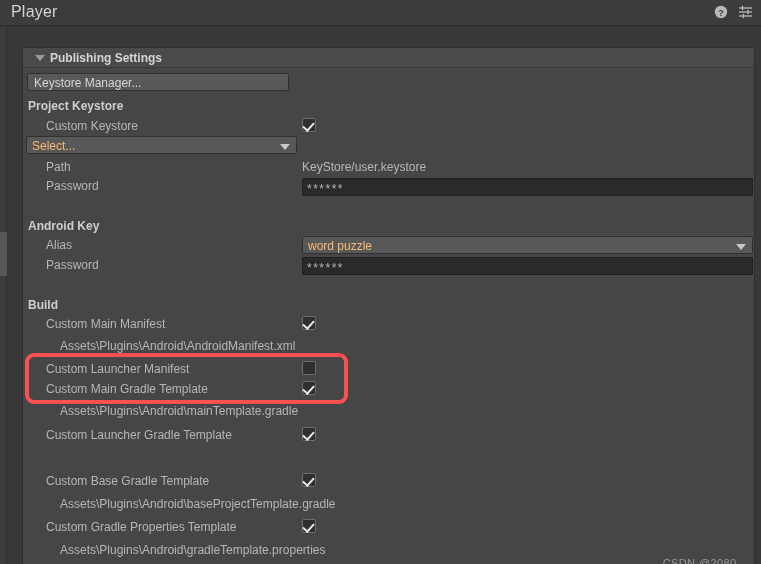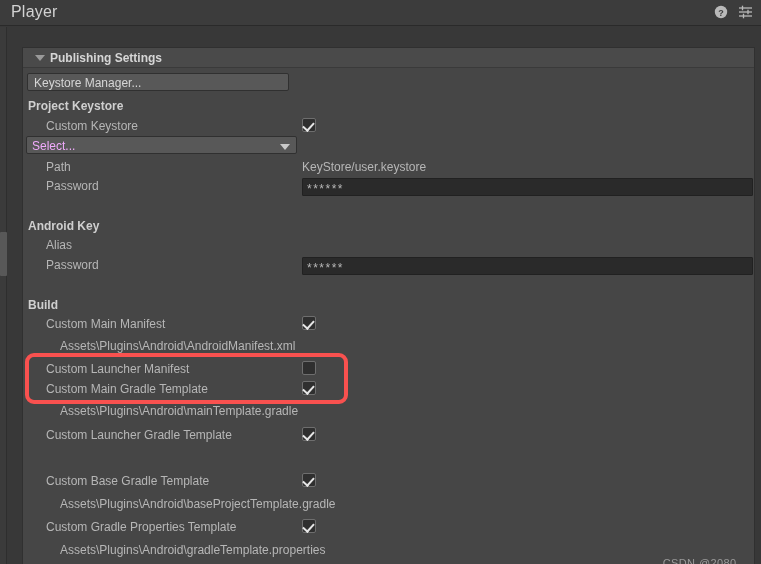--- a/index.html
+++ b/index.html
@@ -146,21 +146,21 @@
     height: 18px;
     background: #585858;
     border: 1px solid #303030;
     border-radius: 2px;
     cursor: pointer;
   }
   .udropdown .dd-text {
     position: absolute;
     left: 5px; top: 2px;
     font-size: 12px;
-    color: #f0abfc;
+    color: #fdba74;
     white-space: nowrap;
   }
   .udropdown .dd-arrow {
     position: absolute;
     right: 6px; top: 7px;
     width: 0; height: 0;
     border-left: 5px solid transparent;
     border-right: 5px solid transparent;
     border-top: 6px solid #c8c8c8;
   }
@@ -287,20 +287,24 @@
       <span class="f-text">******</span>
     </div>
 
     <div class="row" style="top:168px">
       <span class="lbl section" style="left:5px; top:3px">Android Key</span>
     </div>
 
     <div class="row" style="top:187px">
       <span class="lbl" style="left:23px; top:3px">Alias</span>
     </div>
+    <div class="udropdown" style="left:279px; top:188px; width:451px">
+      <span class="dd-text">word puzzle</span>
+      <span class="dd-arrow"></span>
+    </div>
 
     <div class="row" style="top:207px">
       <span class="lbl" style="left:23px; top:3px">Password</span>
     </div>
     <div class="ufield" style="left:279px; top:209px; width:451px">
       <span class="f-text">******</span>
     </div>
 
     <div class="row" style="top:247px">
       <span class="lbl section" style="left:5px; top:3px">Build</span>

